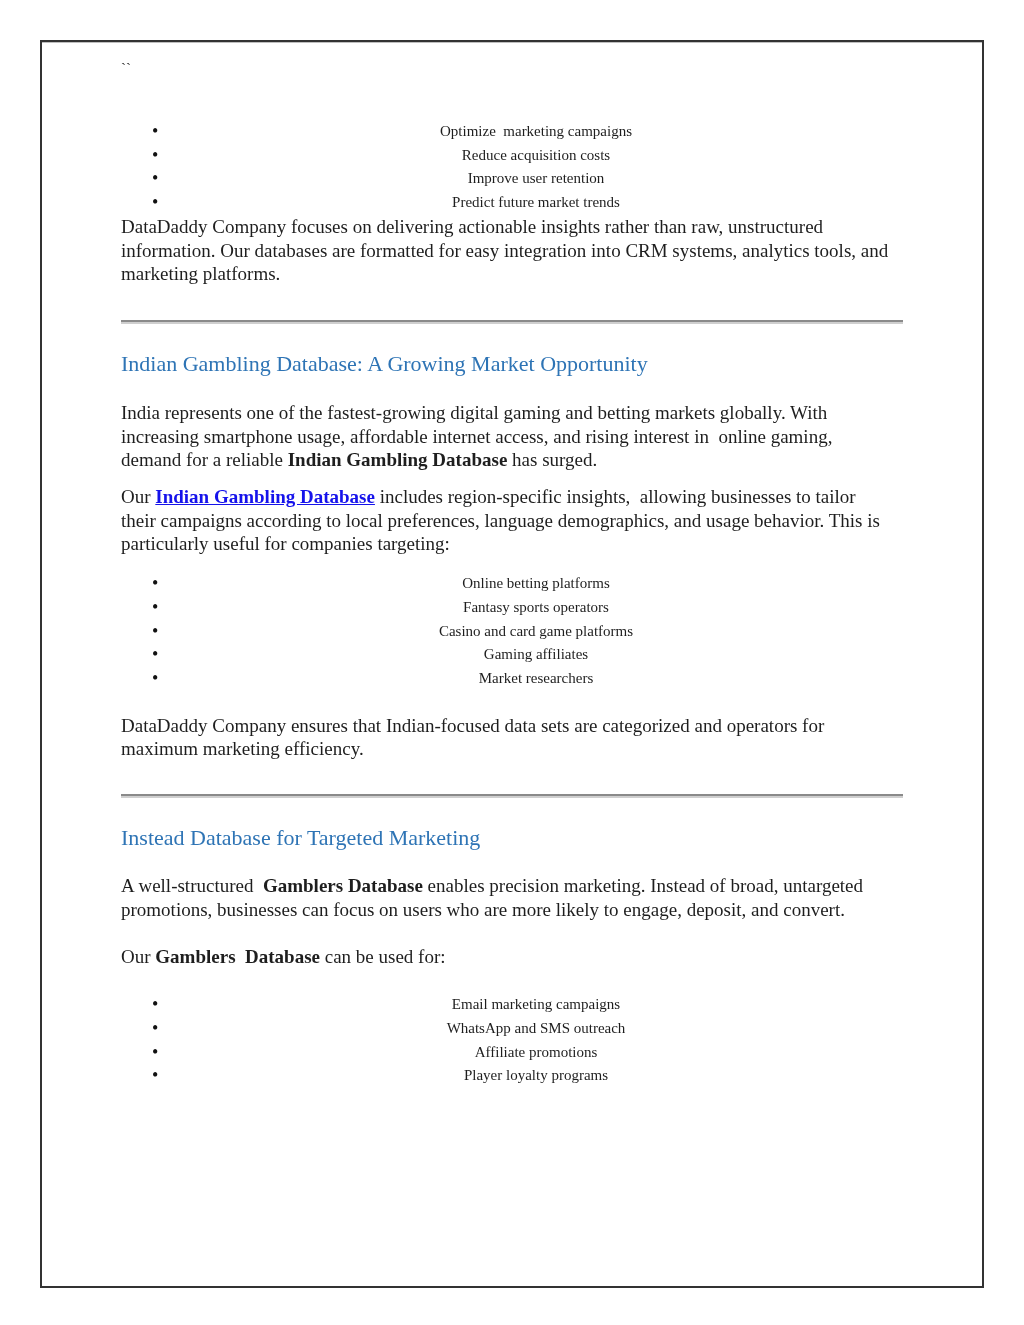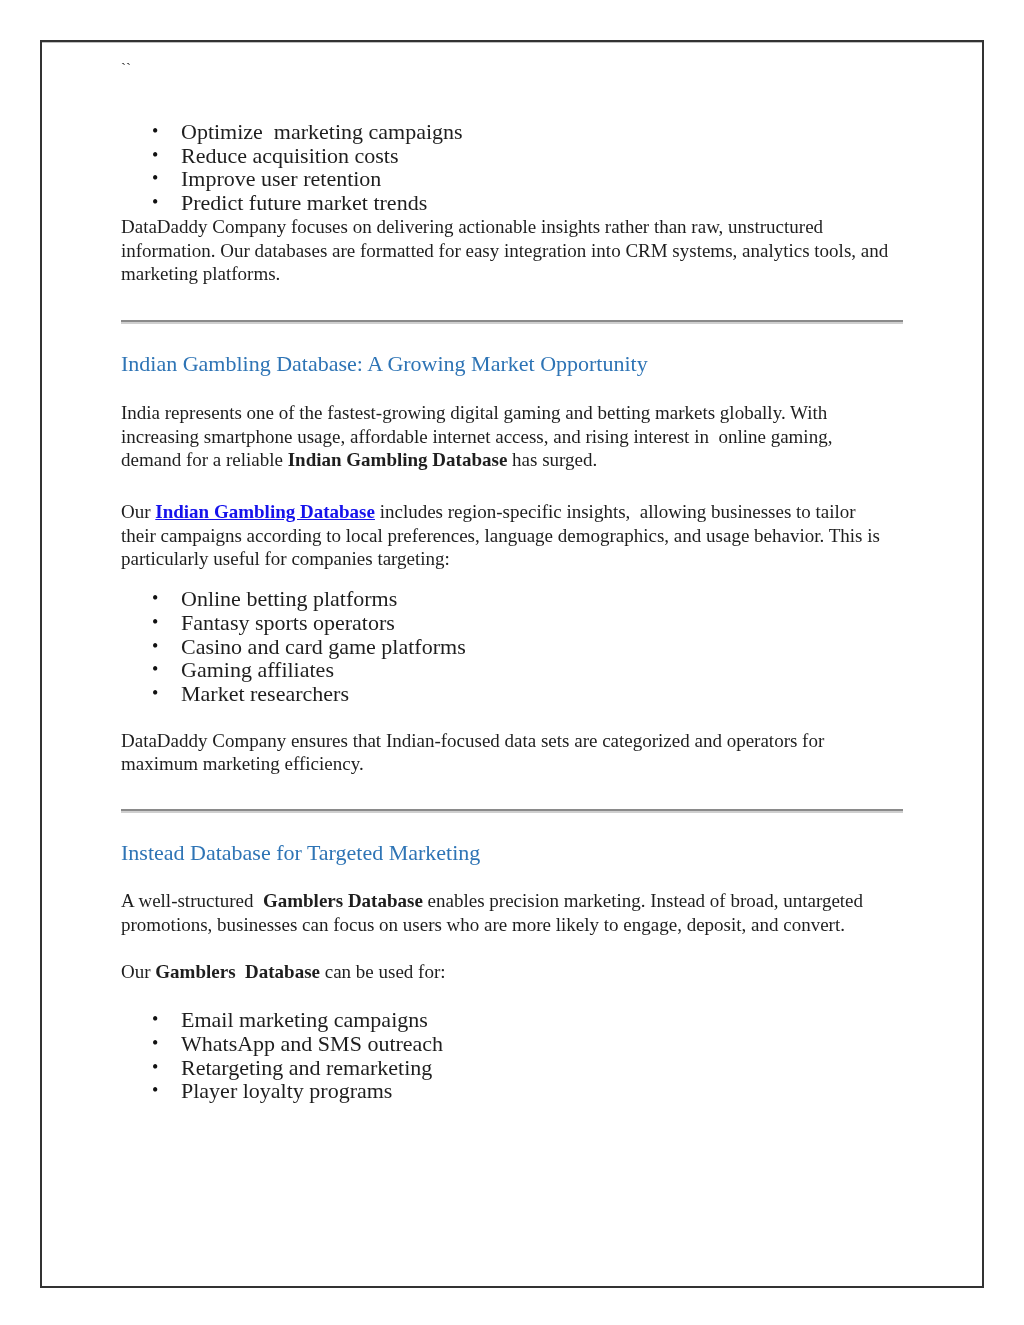--- a/index.html
+++ b/index.html
@@ -16,21 +16,21 @@
     position:absolute;left:40px;top:40px;width:944px;height:1248px;
     background:#ffffff;border:2px solid var(--page_border);
     box-shadow:inset 0 1px 0 #bfbfbf;
     padding:16px 78px 0 79px;
   }
   [data-bind]{white-space:pre-wrap;}
   .stray{font-size:15px;line-height:20px;color:#2a2a2a;}
   p{font-size:19px;line-height:23.7px;max-width:770px;}
   ul{list-style:none;max-width:770px;}
   li{
-    font-size:22px;line-height:23.7px;position:relative;padding-left:60px;
+    font-size:15px;line-height:23.7px;position:relative;padding-left:60px;text-align:center;
   }
   li::before{
     content:"\2022";position:absolute;left:31px;top:0;
     font-size:18px;color:#111111;
   }
   .rule{
     border:none;height:4px;max-width:782px;
     border-top:2px solid var(--rule_dark);
     border-bottom:2px solid var(--rule_light);
     background:transparent;
@@ -42,21 +42,21 @@
   strong{font-weight:bold;}
   a.doclink{
     color:var(--link);font-weight:bold;text-decoration:underline;cursor:pointer;
   }
   
   .benefits-list{margin-top:42px;}
   .intro-para{}
   .rule-1{margin-top:34px;}
   .heading-1{margin-top:26px;}
   .market-para{margin-top:24px;font-family:Liberation Serif, serif;}
-  .link-para{margin-top:28px;}
+  .link-para{margin-top:13px;}
   .targets-list{margin-top:16px;}
   .closing-para{margin-top:23px;}
   .rule-2{margin-top:33px;}
   .heading-2{margin-top:26px;}
   .precision-para{margin-top:23px;}
   .usage-para{margin-top:24px;}
   .uses-list{margin-top:24px;}
 </style>
 </head>
 <body>
@@ -96,17 +96,17 @@
 
   <h2 class="heading-2" data-bind="page.section_gamblers.heading">Instead Database for Targeted Marketing</h2>
 
   <p class="precision-para"><span data-bind="page.section_gamblers.precision_paragraph.before">A well-structured  </span><strong data-bind="page.section_gamblers.precision_paragraph.bold">Gamblers Database</strong><span data-bind="page.section_gamblers.precision_paragraph.after"> enables precision marketing. Instead of broad, untargeted promotions, businesses can focus on users who are more likely to engage, deposit, and convert.</span></p>
 
   <p class="usage-para"><span data-bind="page.section_gamblers.usage_paragraph.before">Our </span><strong data-bind="page.section_gamblers.usage_paragraph.bold">Gamblers  Database</strong><span data-bind="page.section_gamblers.usage_paragraph.after"> can be used for:</span></p>
 
   <ul class="uses-list">
     <li data-bind="page.section_gamblers.uses_list.items.0">Email marketing campaigns</li>
     <li data-bind="page.section_gamblers.uses_list.items.1">WhatsApp and SMS outreach</li>
-    <li data-bind="page.section_gamblers.uses_list.items.3">Retargeting and remarketing</li>
+    <li data-bind="page.section_gamblers.uses_list.items.2">Affiliate promotions</li>
     <li data-bind="page.section_gamblers.uses_list.items.4">Player loyalty programs</li>
   </ul>
 
 </div>
 
 </body></html>

